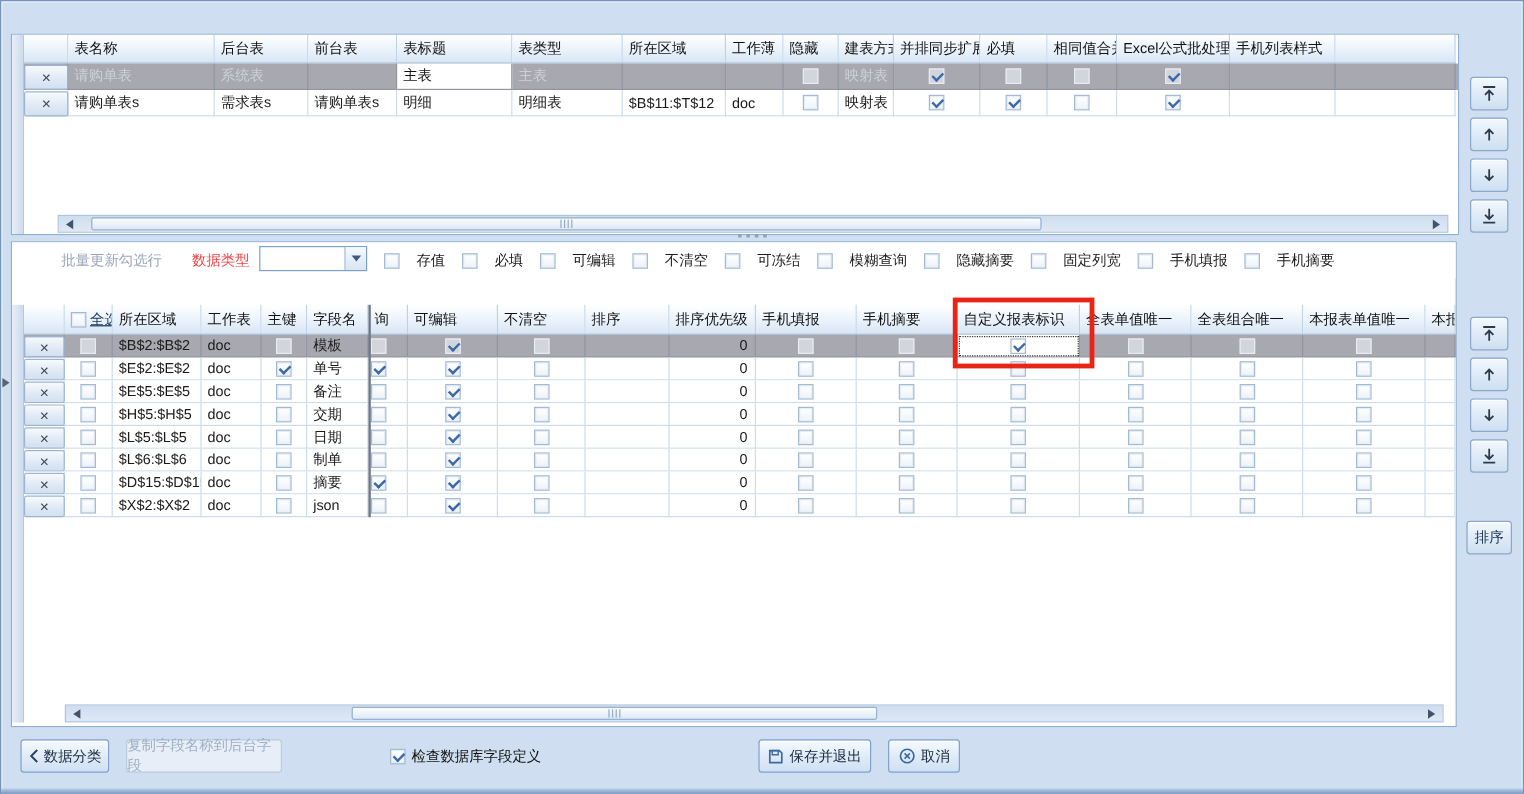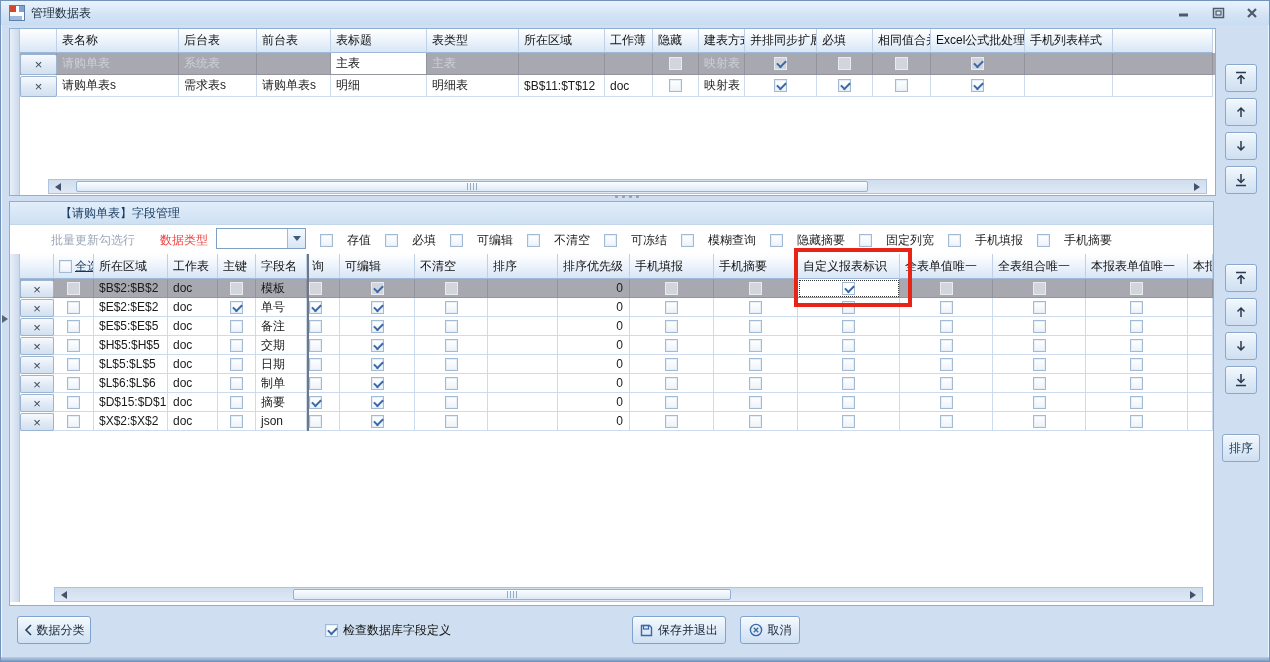--- a/index.html
+++ b/index.html
@@ -98,46 +98,20 @@
   .selall{display:flex;align-items:center;gap:3px;}
   .selall span{text-decoration:underline;color:#17365e;}
   .bottom-edge{position:absolute;left:0;right:0;bottom:0;height:4px;
     background:linear-gradient(#b9cfe8,#7f9fc6);}
 </style>
 </head>
 <body>
 
 <div class="window">
 
-  <div class="titlebar">
-    <span class="appicon">
-        <i class="r"></i>
-        <i class="b1"></i>
-        <i class="b2"></i>
-      </span>
-    <span class="title-text">管理数据表</span>
-    <span class="winbtns">
-      <span class="winbtn">
-        <svg width="12" height="12">
-            <path d="M1 8h9" stroke="#4e5a6b" stroke-width="3" fill="none"></path>
-          </svg>
-        </span>
-      <span class="winbtn">
-        <svg width="13" height="12">
-            <rect x="1.5" y="1.5" width="10" height="9" fill="none" stroke="#4e5a6b" stroke-width="1.5"></rect>
-            <rect x="4" y="4" width="5" height="4" fill="none" stroke="#4e5a6b" stroke-width="1.2"></rect>
-          </svg>
-        </span>
-      <span class="winbtn">
-        <svg width="12" height="12">
-            <path d="M2 2l8 8M10 2l-8 8" stroke="#4e5a6b" stroke-width="2.2" fill="none"></path>
-          </svg>
-        </span>
-    </span>
-  </div>
 
   <div class="grid" id="topGrid" style="left:8px;top:27px;width:1205px;height:166px;">
     <div class="rowhdr-strip"></div>
     <div id="topGridBody" style="position:absolute;left:9px;top:0;right:0;">
         <div class="gheader" style="height: 24px;">
           <div class="hcell" style="flex: 0 0 38px;"></div>
           <div class="hcell" style="flex: 0 0 122px;">表名称</div>
           <div class="hcell" style="flex: 0 0 78px;">后台表</div>
           <div class="hcell" style="flex: 0 0 74px;">前台表</div>
           <div class="hcell" style="flex: 0 0 96px;">表标题</div>
@@ -232,21 +206,20 @@
 
   <div class="splitter" style="left:614px;top:194px;">
       <i></i>
       <i></i>
       <i></i>
       <i></i>
     </div>
   <div class="row-pointer" style="left:1px;top:314px;"></div>
 
   <div class="panel">
-    <div class="panel-title">【请购单表】字段管理</div>
     <div class="ftoolbar">
       <span class="batch-label">批量更新勾选行</span>
       <span class="dt-label">数据类型</span>
       <span class="combo">
         <span></span>
         <span class="dd">
             <i></i>
           </span>
       </span>
       <span class="tb-checks" id="tbChecks">
@@ -735,20 +708,23 @@
   <div class="sidebtn wide" style="left:1221px;top:433px;">
     <span>排序</span>
     </div>
 
   <div class="btn" style="left:16px;top:615px;width:74px;">
     <svg width="8" height="12">
         <path d="M7 1L2 6l5 5" stroke="#27415f" stroke-width="1.6" fill="none"></path>
       </svg>
     <span>数据分类</span>
   </div>
+  <div class="btn disabled" style="left:104px;top:615px;width:130px;">
+    <span>复制字段名称到后台字段</span>
+  </div>
   <div class="footer-check" style="left:324px;top:621px;">
     <span class="cb on" id="checkdbBox"></span>
     <span>检查数据库字段定义</span>
   </div>
   <div class="btn" style="left:631px;top:615px;width:94px;">
     <svg width="13" height="13">
         <path d="M1.5 1.5h8l2 2v8h-10z" fill="none" stroke="#3968a6" stroke-width="1.4"></path>
         <rect x="3.5" y="1.5" width="5" height="3.5" fill="none" stroke="#3968a6" stroke-width="1.2"></rect>
       </svg>
     <span>保存并退出</span>

